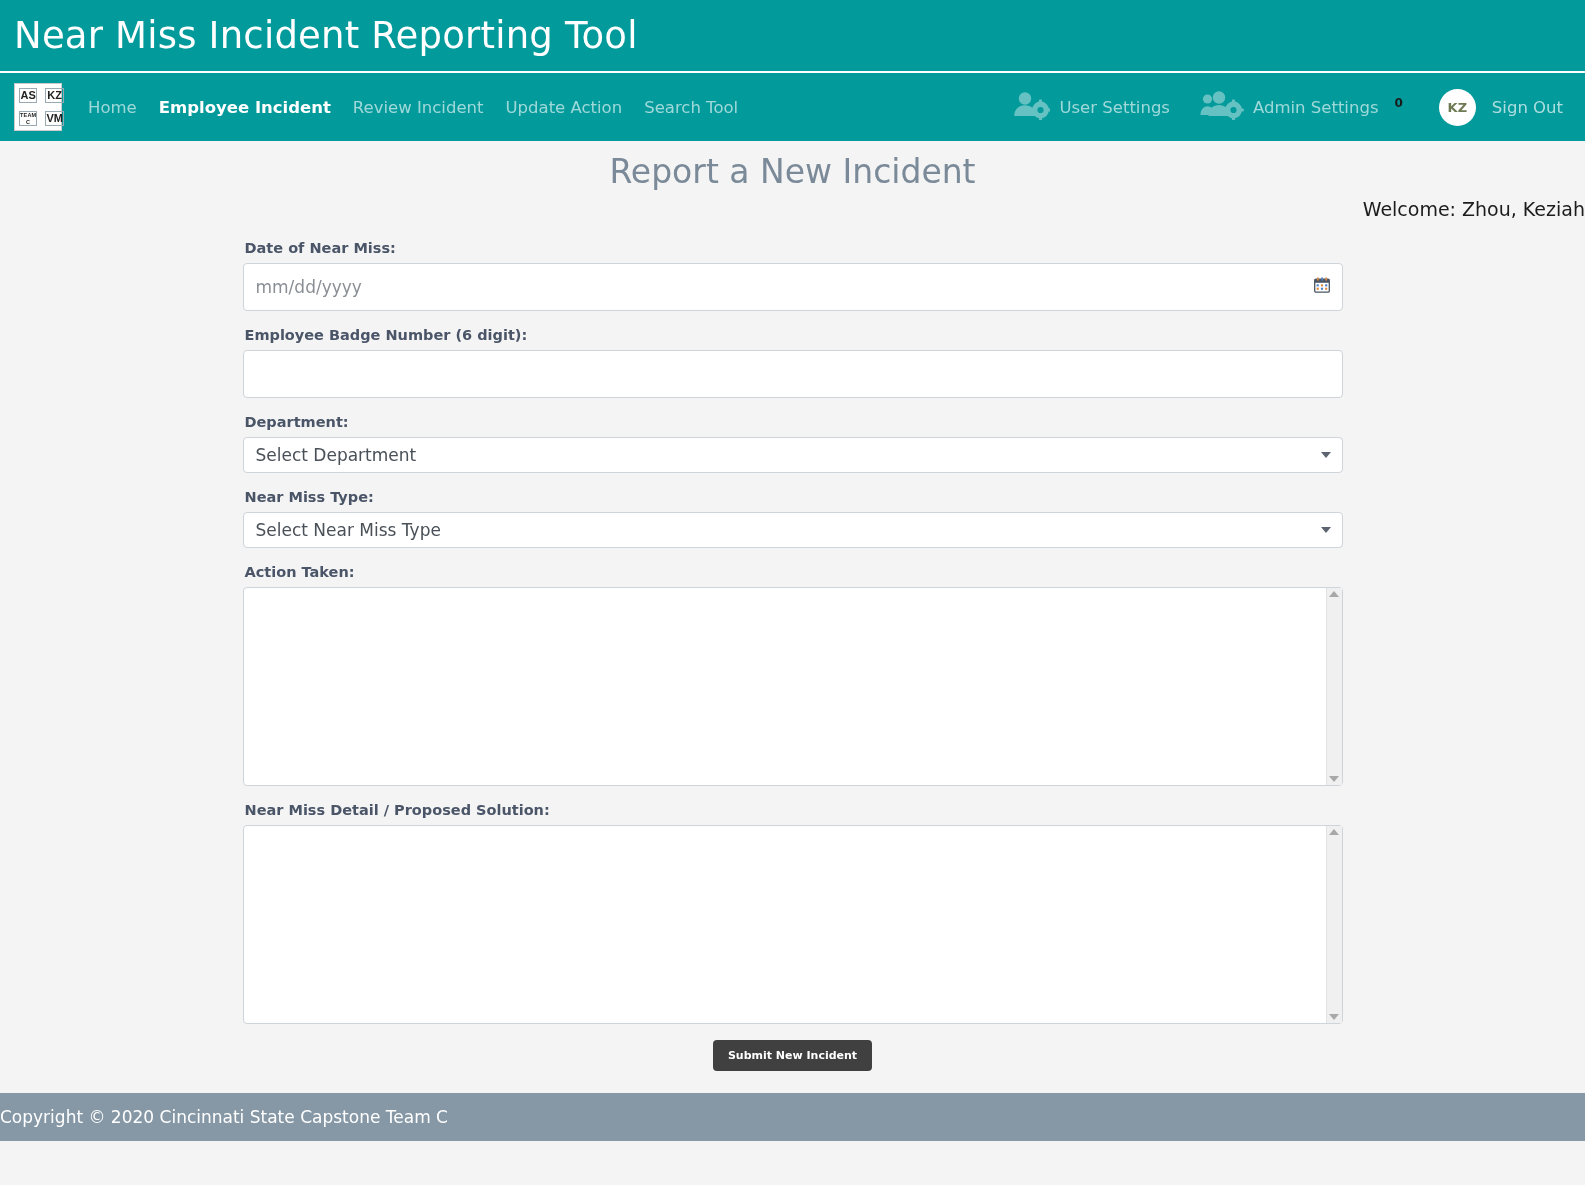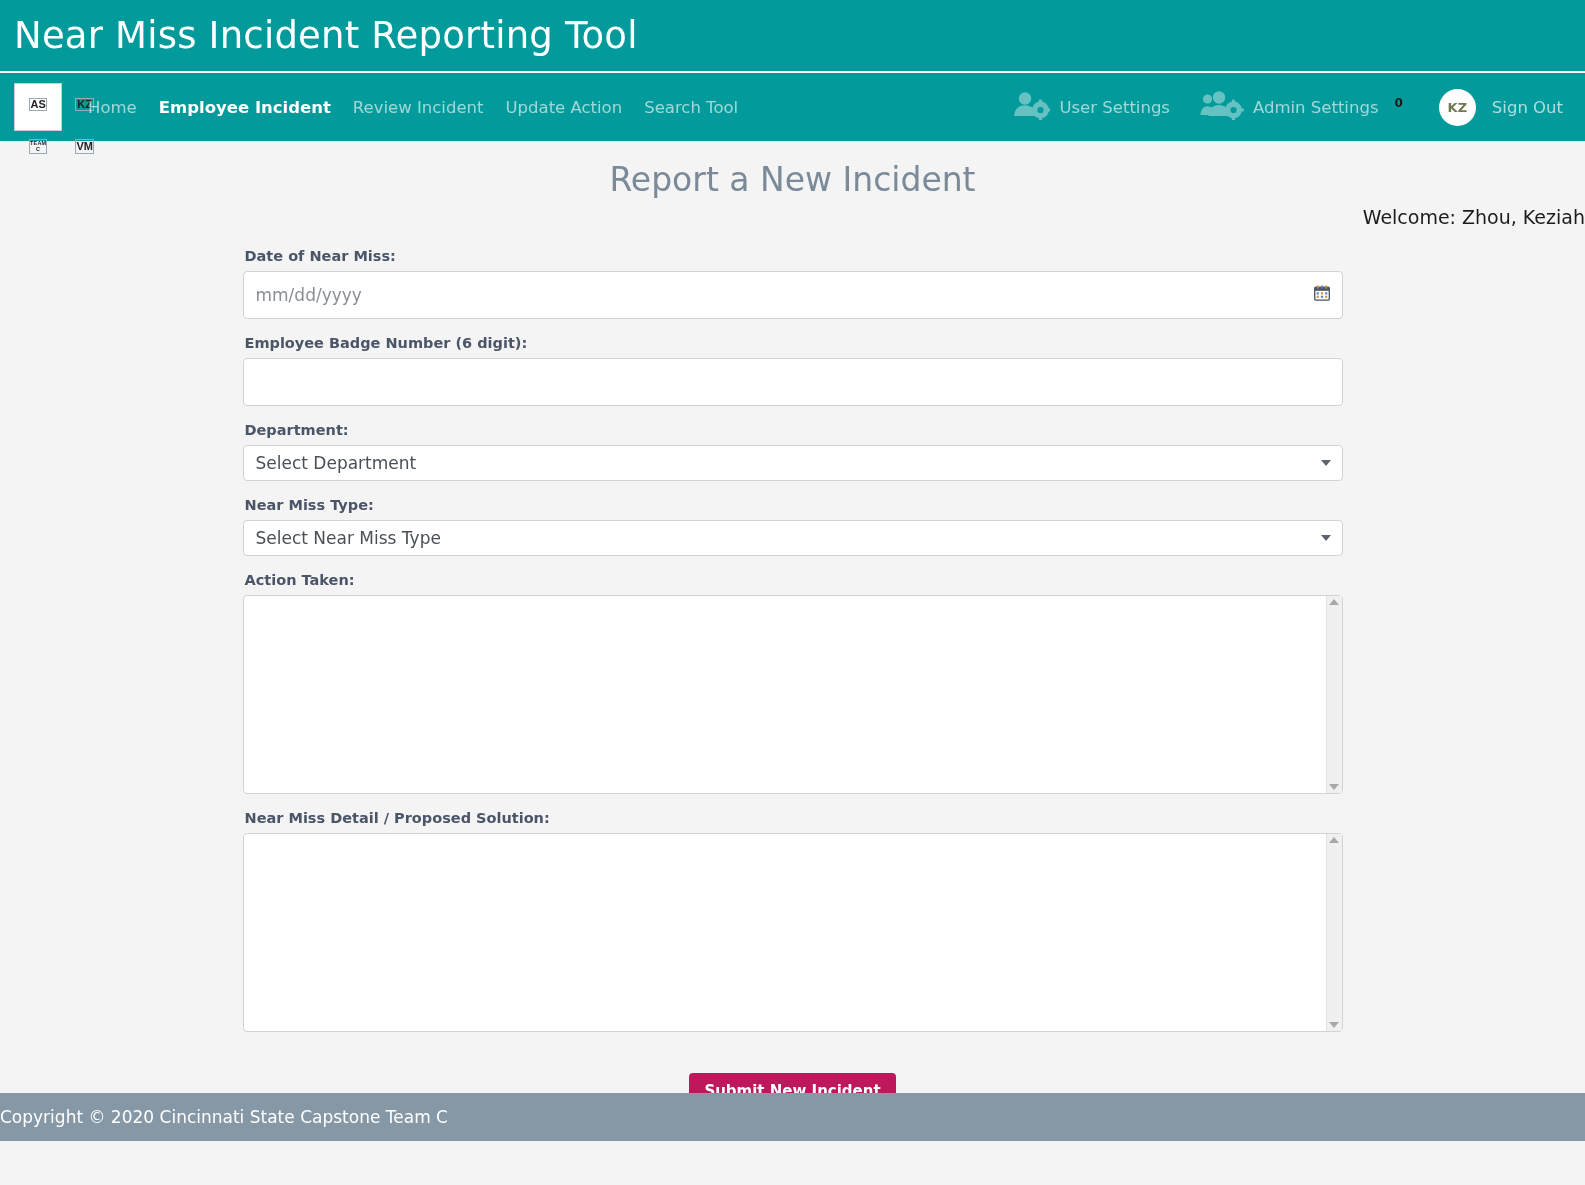--- a/index.html
+++ b/index.html
@@ -42,21 +42,21 @@
     background: #ffffff;
     border: 1px solid #cccccc;
     display: grid;
     grid-template-columns: 1fr 1fr;
     grid-template-rows: 1fr 1fr;
     margin-right: 26px;
     flex: 0 0 auto;
   }
   .brand-logo > div {
     border: 1px solid #9aa9b2;
-    margin: 14px;
+    margin: 4px;
     display: flex;
     align-items: center;
     justify-content: center;
     font-size: 11px;
     font-weight: 700;
     color: #222;
     font-family: "Liberation Sans", sans-serif;
     line-height: 1;
   }
   .brand-logo .cell-team {
@@ -118,21 +118,21 @@
     font-size: 16.5px;
     margin-left: 16px;
     margin-right: 8px;
     cursor: pointer;
     white-space: nowrap;
   }
 
   
   .content {
     background: #f4f4f4;
-    padding-top: 18px;
+    padding-top: 10px;
     height: 952px;
     overflow: hidden;
   }
   .page-title {
     text-align: center;
     color: #7b8a99;
     font-size: 33px;
     font-weight: 400;
     margin: 0 0 6px 0;
     line-height: 1.25;
@@ -227,30 +227,29 @@
   }
   .tri-dn {
     width: 0; height: 0;
     border-left: 5px solid transparent;
     border-right: 5px solid transparent;
     border-top: 6px solid #a8a8a8;
   }
 
   .submit-row { text-align: center; margin-top: 14px; }
   .submit-btn {
-    background: #be185d;
+    background: #404040;
     color: #ffffff;
     border: none;
     border-radius: 4px;
-    font-size: 15px;
+    font-size: 11px;
     font-weight: 700;
     padding: 9px 15px;
     cursor: pointer;
     font-family: "DejaVu Sans", sans-serif;
-    margin-top: 25px;
   }
 
   
   .footer {
     background: #8698a6;
     height: 48px;
     display: flex;
     align-items: center;
     color: #ffffff;
     font-size: 17px;

